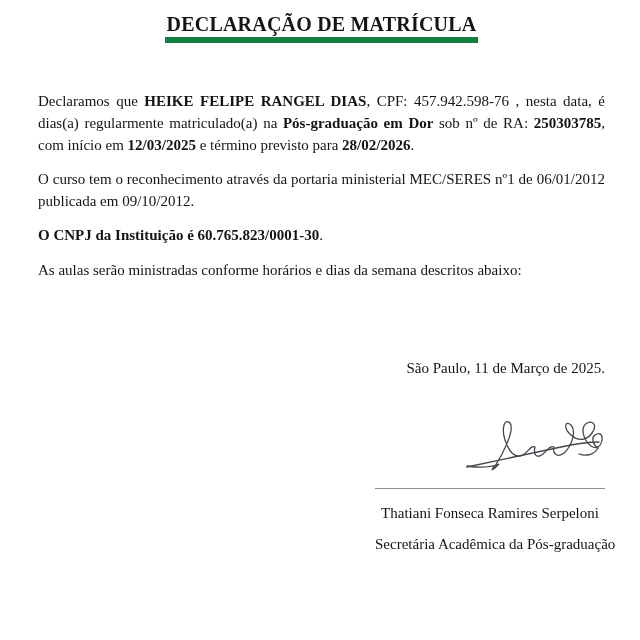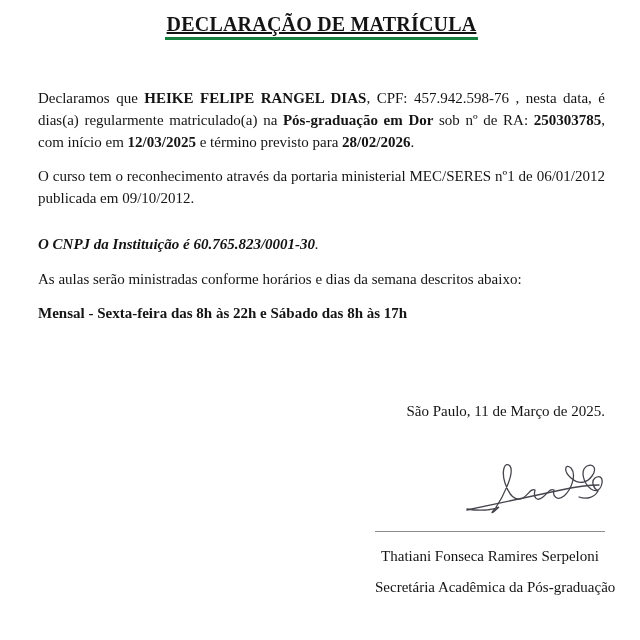--- a/index.html
+++ b/index.html
@@ -16,30 +16,29 @@
   }
   .title {
     text-align: center;
     font-size: 20px;
     font-weight: 700;
     letter-spacing: 0.2px;
     line-height: 24px;
   }
   .title-text {
     display: inline-block;
-    border-bottom: 3px solid #15803d;
+    border-bottom: 6px solid #15803d;
     padding: 0 2px 1px 2px;
-    text-decoration: underline;
   }
   .par { font-size: 15px; line-height: 22px; margin: 0; }
   .jline { text-align: justify; text-align-last: justify; }
   .lastline { text-align: left; }
   .p1 { margin-top: 47px; }
   .p2 { margin-top: 12px; }
-  .p3 { margin-top: 24px; font-style: italic; }
+  .p3 { margin-top: 12px; }
   .p3 .bold-run { font-weight: 700; }
   .p4 { margin-top: 13px; }
   .p5 { margin-top: 12px; font-weight: 700; }
   .date { margin-top: 76px; text-align: right; font-size: 15px; line-height: 22px; }
   .sig-block { margin-top: 39px; margin-left: auto; width: 230px; }
   .sig-img { display: block; margin-left: auto; margin-right: 0; width: 140px; height: 55px; }
   .sig-img path { fill: none; stroke: #45454d; stroke-width: 1.3; stroke-linecap: round; }
   .sig-line { margin-top: 15px; border-top: 1.5px solid #8e8e8e; height: 0; }
   .sig-name { margin-top: 13px; font-size: 15px; line-height: 22px; text-align: center; white-space: nowrap; }
   .sig-role { margin-top: 9px; font-size: 15px; line-height: 22px; text-align: right; white-space: nowrap; }
@@ -64,21 +63,20 @@
     <div class="jline">O curso tem o reconhecimento através da portaria ministerial MEC/SERES nº1 de 06/01/2012</div>
     <div class="lastline">publicada em 09/10/2012.</div>
   </div>
 
   <div class="par p3 lastline">
     <span class="bold-run">O CNPJ da Instituição é 60.765.823/0001-30</span><span>.</span>
   </div>
 
   <div class="par p4 lastline">As aulas serão ministradas conforme horários e dias da semana descritos abaixo:</div>
 
-  <div class="par p5 lastline">Mensal - Sexta-feira das 8h às 22h e Sábado das 8h às 17h</div>
 
   <div class="date">São Paulo, 11 de Março de 2025.</div>
 
   <div class="sig-block">
     <svg class="sig-img" viewBox="0 0 140 55" aria-hidden="true">
       <path d="M2 48 C14 50 24 50 34 46 C28 52 24 54 30 48 C38 36 50 12 45 5 C40 0 36 9 40 22 C44 34 50 41 58 37 C64 33 66 27 70 29 C68 37 72 41 78 36 C83 32 85 27 89 29 C87 36 93 40 99 35 C106 29 112 14 106 7 C100 2 98 10 106 17 C114 24 122 22 127 15 C132 8 129 2 122 5 C115 9 118 22 126 28 C132 32 136 28 137 22 C138 16 134 14 130 17 C126 20 128 27 133 30 C130 36 122 39 114 36"></path>
       <path d="M2 49 C30 43 62 36 96 29 C110 26 124 24 134 24"></path>
     </svg>
     <div class="sig-line"></div>
     <div class="sig-name">Thatiani Fonseca Ramires Serpeloni</div>

